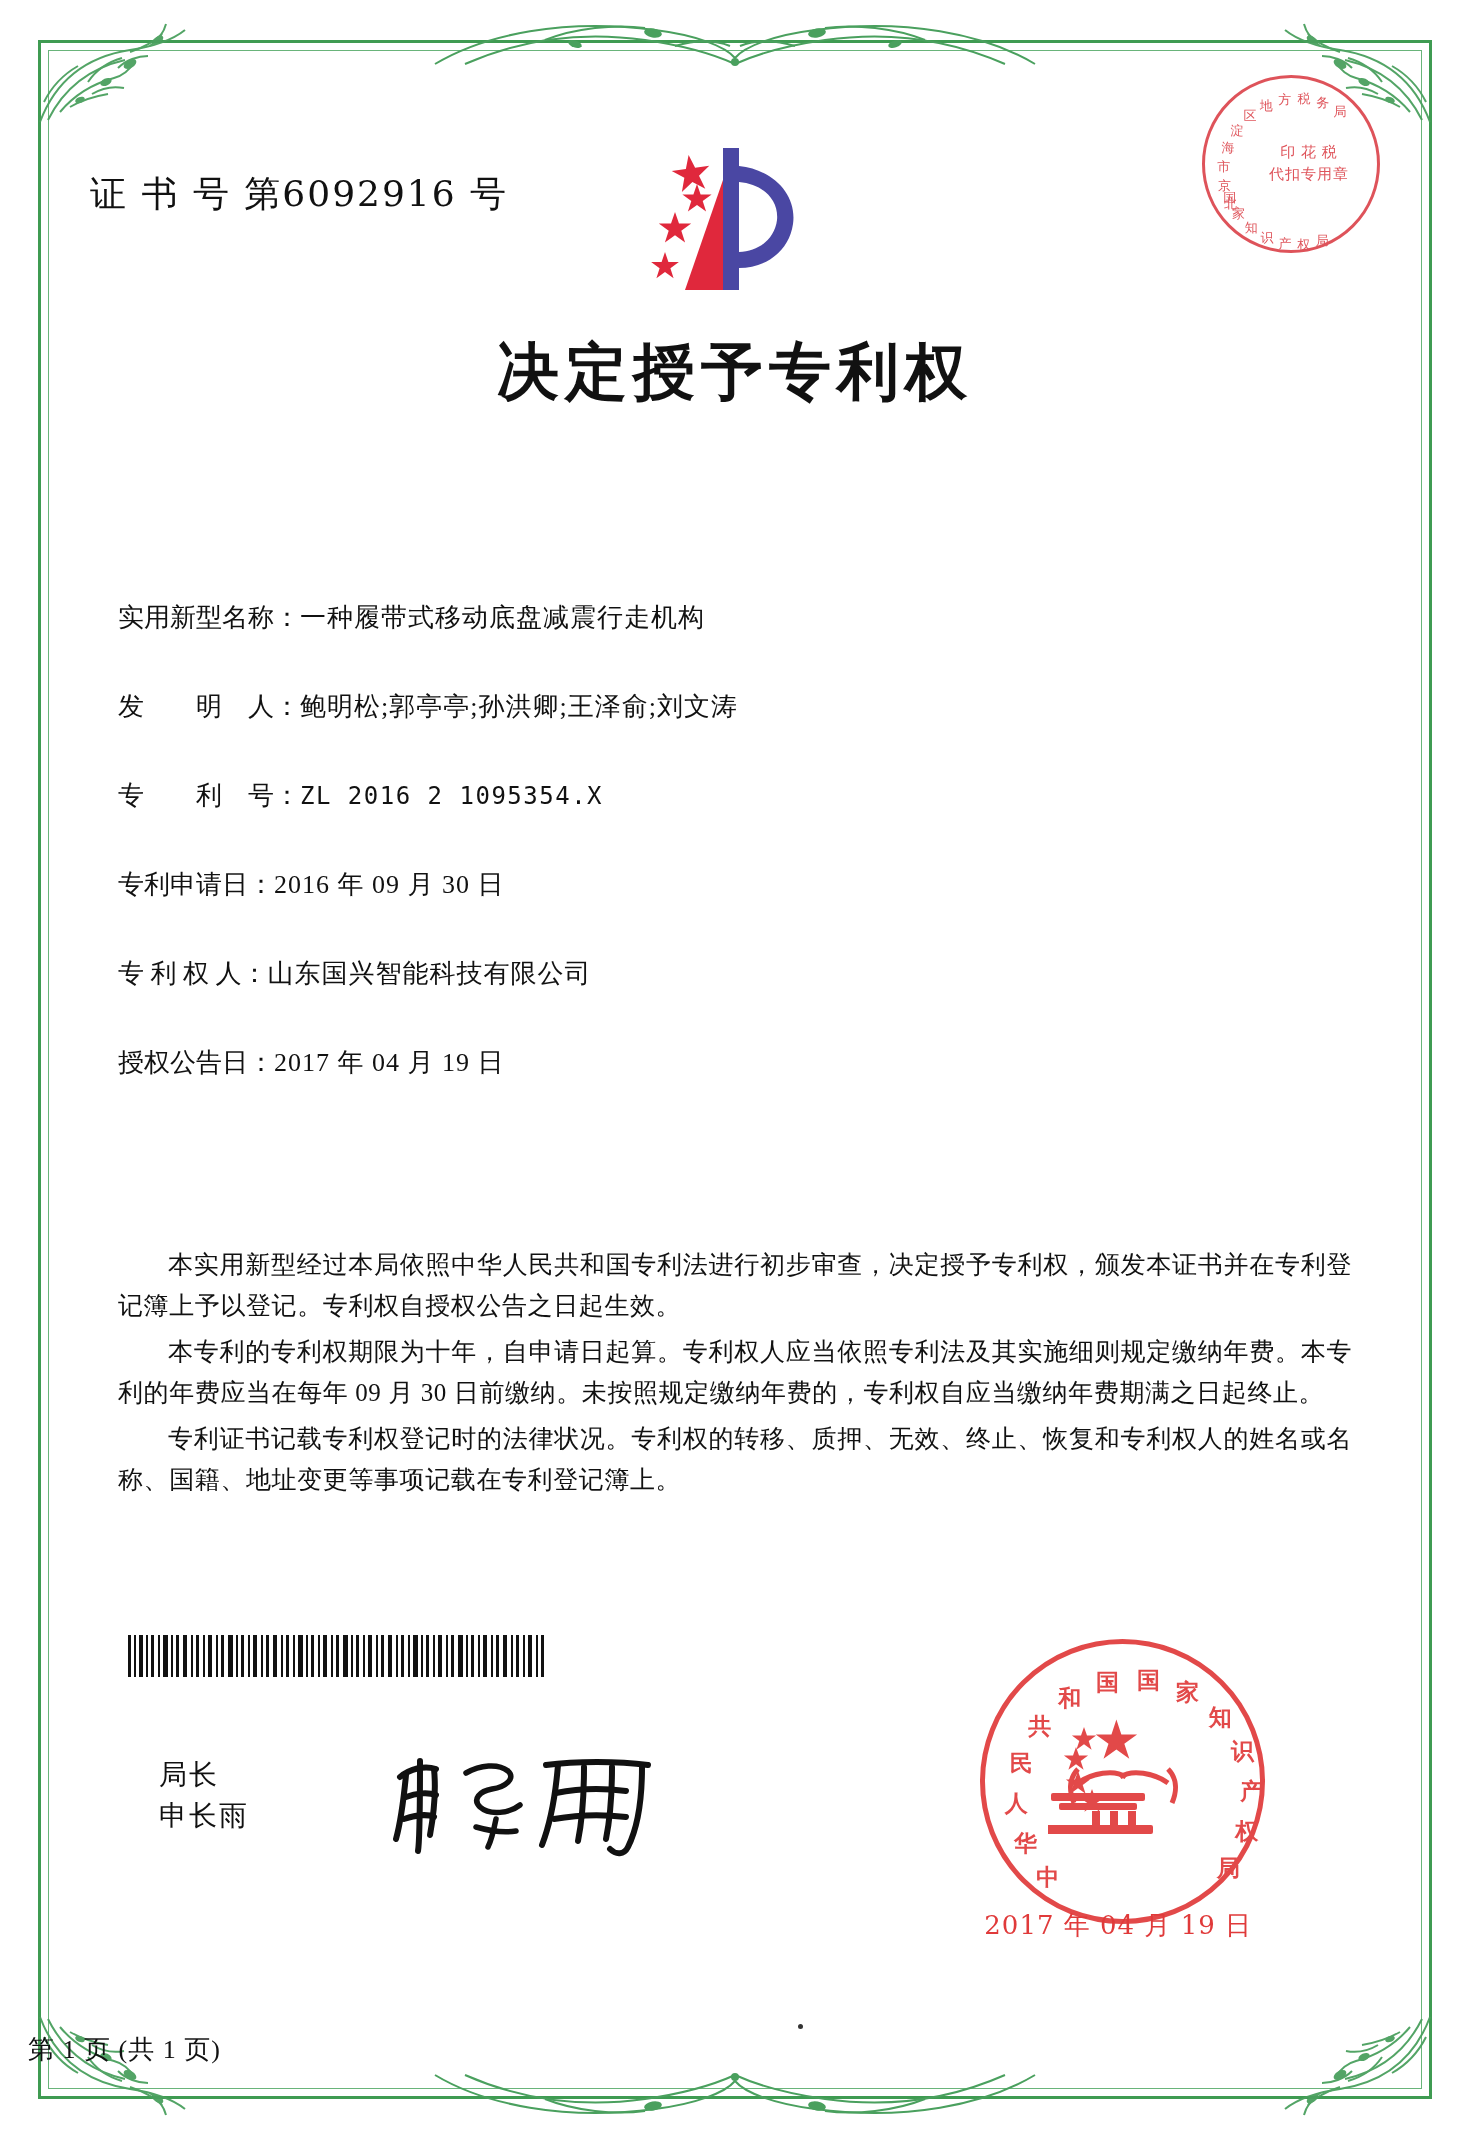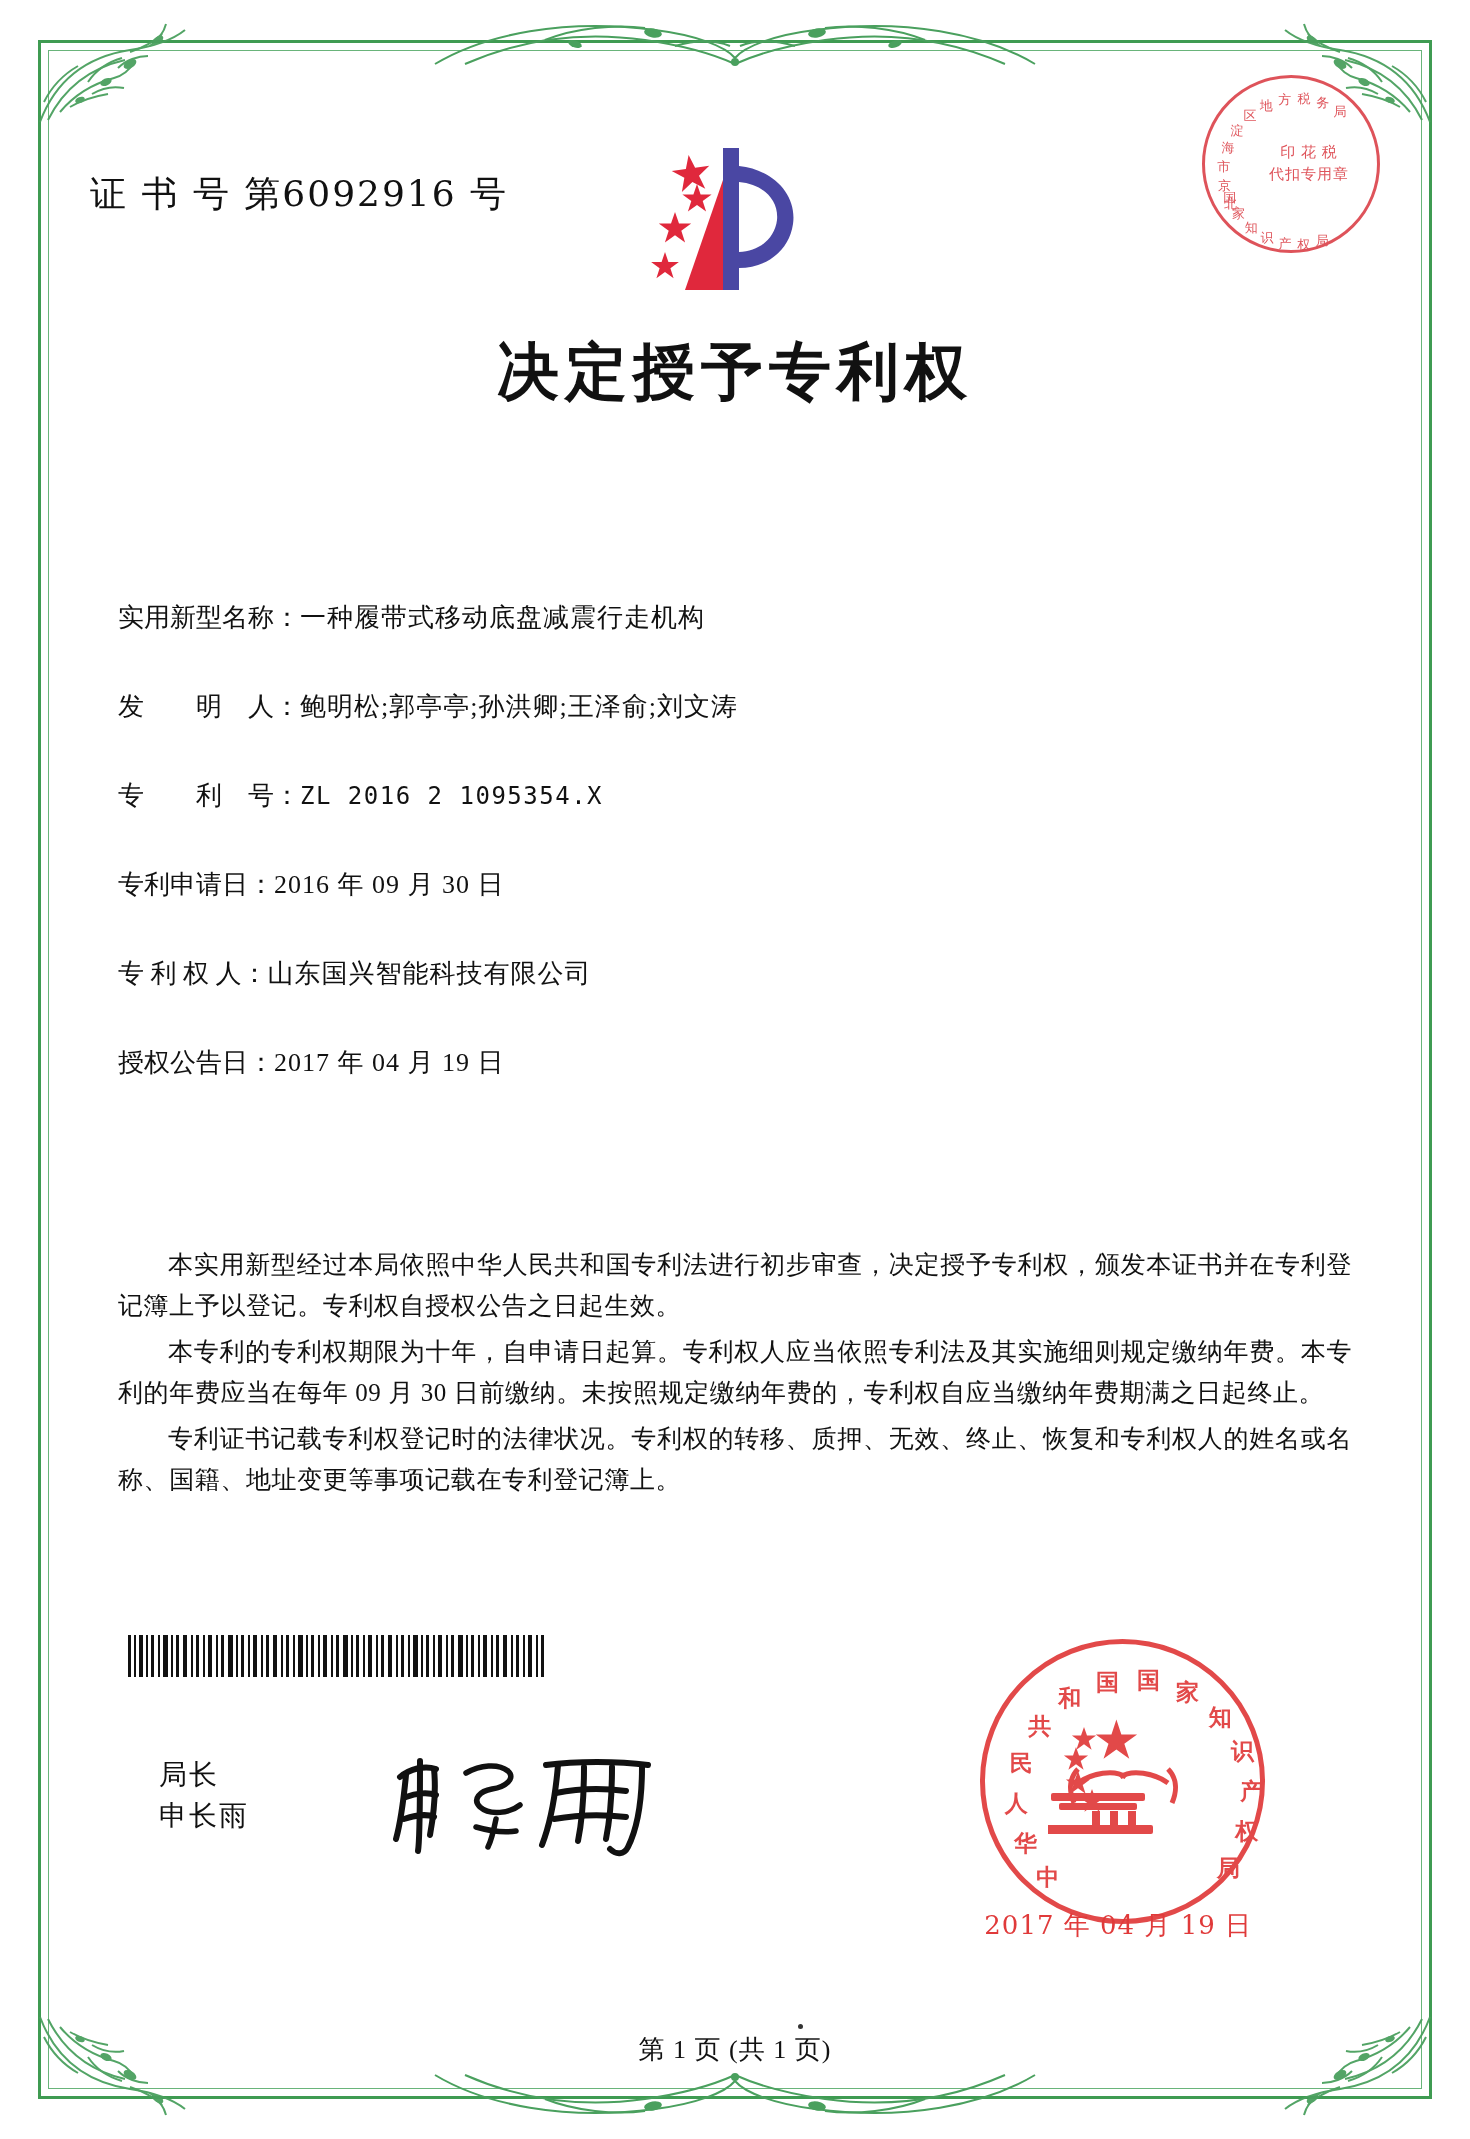--- a/index.html
+++ b/index.html
@@ -255,23 +255,24 @@
     color: #e03a3a;
     letter-spacing: 1px;
     font-family: "DejaVu Serif","Liberation Serif",serif;
     white-space: nowrap;
   }
 
   .page-no {
     position: absolute;
     left: 0; right: 0;
     bottom: 72px;
-    text-align: center;
+    text-align: left;
     font-size: 26px;
     letter-spacing: 1px;
+    padding-left: 28px;
   }
   .dot {
     position: absolute;
     left: 798px;
     bottom: 110px;
     width: 5px;
     height: 5px;
     background: #333;
     border-radius: 50%;
   }

